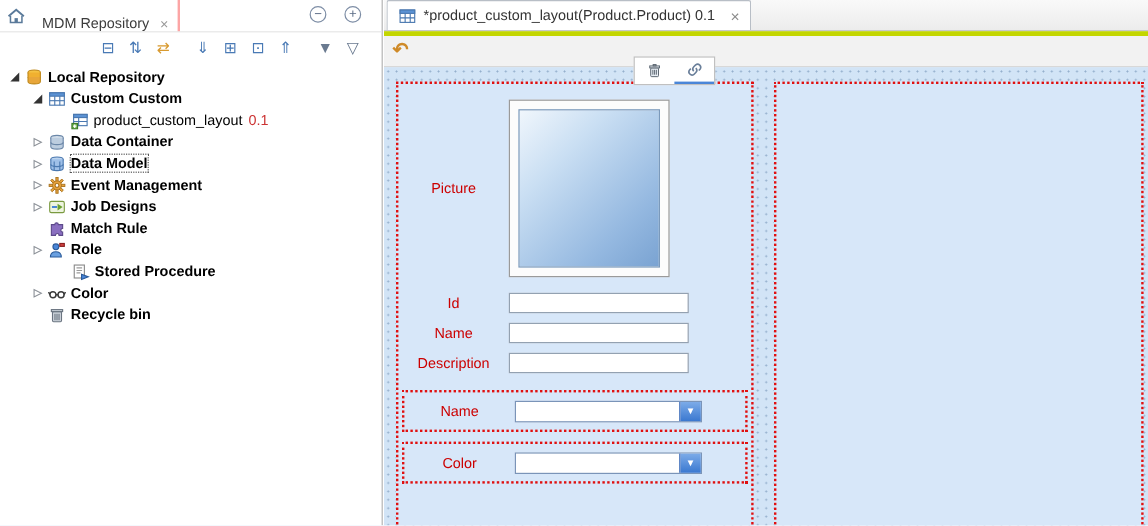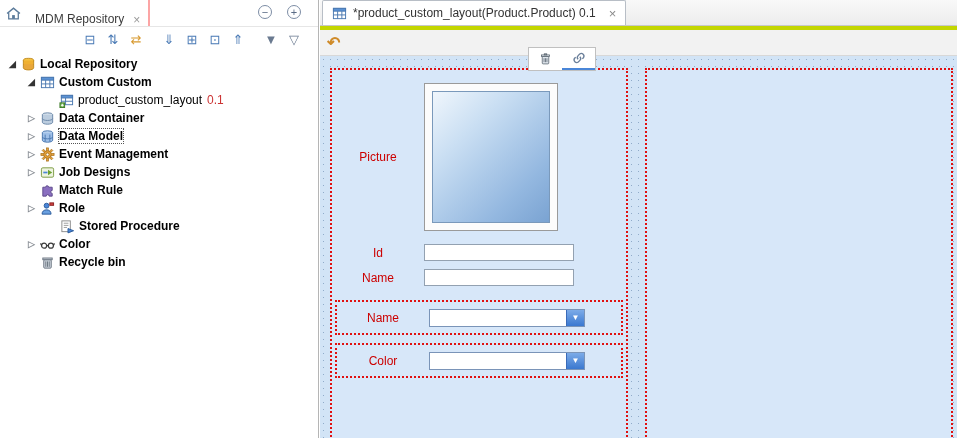--- a/index.html
+++ b/index.html
@@ -307,20 +307,24 @@
               </div>
             </div>
             <div class="frow text">
               <span class="flabel">Id</span>
               <input class="tinput" type="text" style="">
             </div>
             <div class="frow text">
               <span class="flabel">Name</span>
               <input class="tinput" type="text" style="">
             </div>
+            <div class="frow text">
+              <span class="flabel">Description</span>
+              <input class="tinput" type="text" style="">
+            </div>
             <div class="sub-box">
               <div class="frow dropdown">
                 <span class="flabel">Name</span>
                 <div class="combo">
                   <span class="combo-field"></span>
                   <span class="combo-btn">▼</span>
                 </div>
               </div>
             </div>
             <div class="sub-box">

